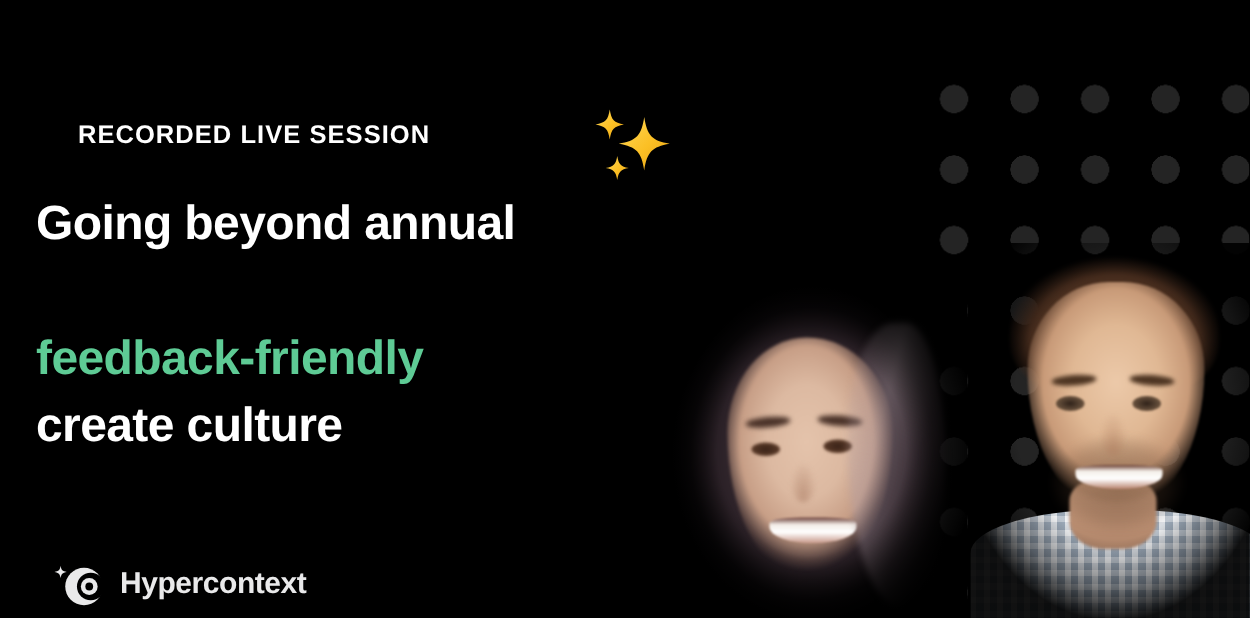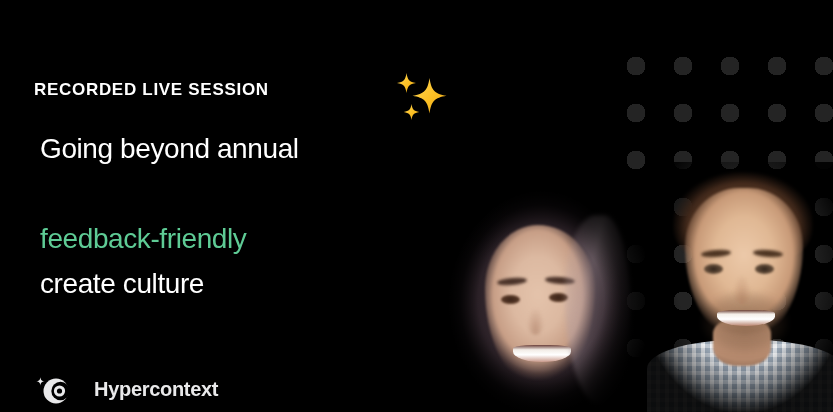--- a/index.html
+++ b/index.html
@@ -226,38 +226,38 @@
   .content {
     position: absolute;
     left: 0; top: 0;
     width: 460px;
     height: 412px;
     z-index: 3;
   }
 
   .eyebrow {
     position: absolute;
-    left: 34px;
+    left: 52px;
     top: 80px;
     margin: 0;
     font-size: 17px;
     font-weight: bold;
     letter-spacing: 0.7px;
     color: #ffffff;
     line-height: 1.2;
   }
 
   .headline {
     position: absolute;
-    left: 40px;
+    left: 24px;
     top: 126px;
     margin: 0;
     width: 420px;
-    font-size: 28px;
-    font-weight: normal;
+    font-size: 32px;
+    font-weight: bold;
     line-height: 45px;
     letter-spacing: -0.4px;
     color: #ffffff;
   }
   .headline .accent {
     color: #5ECB95;
   }
 
   
   .sparkle {
@@ -269,21 +269,21 @@
     z-index: 3;
   }
 
   
   .logo {
     position: absolute;
     left: 36px;
     bottom: 6px;
     display: flex;
     align-items: center;
-    gap: 22px;
+    gap: 8px;
     z-index: 4;
   }
   .logo-mark {
     position: relative;
     width: 36px;
     height: 34px;
     flex: none;
   }
   .logo-word {
     font-size: 20px;

